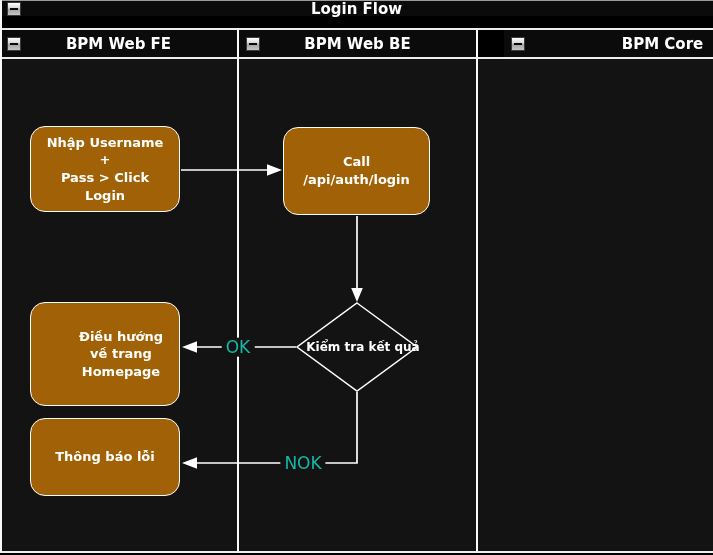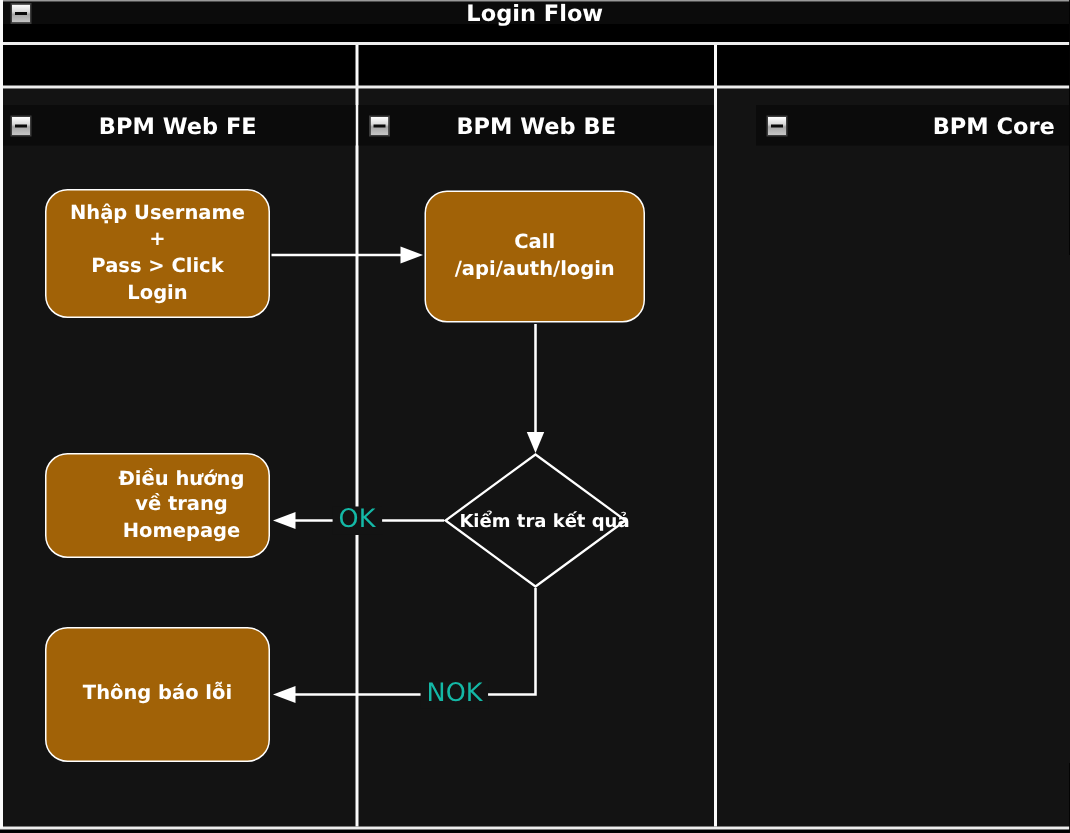--- a/index.html
+++ b/index.html
@@ -12,21 +12,21 @@
   .h-sep { position:absolute; left:0; width:713px; height:2px; background:#ededed; z-index:5; }
 
   .title-bar {
     position:absolute; left:0; top:1px; width:713px; height:15px; background:#0b0b0b;
     display:flex; align-items:center; justify-content:center; z-index:2;
   }
   .bar-title { color:#fff; font-weight:bold; font-size:15px; }
 
   .lane-header {
     position:absolute; top:30px; height:27px; background:#0b0b0b;
-    display:flex; align-items:center; justify-content:center; z-index:2;margin-top:40px;
+    display:flex; align-items:center; justify-content:center; z-index:2;
   }
   .lane-header .bar-title { font-size:15px; }
 
   .minus-btn {
     position:absolute; left:7px; top:50%; transform:translateY(-50%);
     width:14px; height:14px; box-sizing:border-box; border:1px solid #3c3c3c;
     background:linear-gradient(180deg,#ffffff 0%,#d9d9d9 40%,#a6a6a6 55%,#c6c6c6 100%);
     display:flex; align-items:center; justify-content:center; padding:0; cursor:pointer;
   }
   .minus-glyph { width:8px; height:2px; background:#0a0a0a; }
@@ -105,22 +105,22 @@
     <line x1="296" y1="347" x2="196" y2="347" stroke="#ffffff" stroke-width="1.7"></line>
     <polygon points="182,347 197,341.3 197,352.7" fill="#ffffff"></polygon>
 
     <path d="M357,392 L357,463 L196,463" fill="none" stroke="#ffffff" stroke-width="1.7"></path>
     <polygon points="182,463 197,457.3 197,468.7" fill="#ffffff"></polygon>
   </svg>
 
   <div class="node" style="left:30px; top:126px; width:150px; height:86px;">Nhập Username +
 Pass &gt; Click Login</div>
   <div class="node" style="left:283px; top:127px; width:147px; height:88px;">Call /api/auth/login</div>
-  <div class="node" style="left:30px; top:302px; width:150px; height:70px;padding-left:40px;">Điều hướng về trang
+  <div class="node" style="left:30px; top:302px; width:150px; height:104px;padding-left:40px;">Điều hướng về trang
 Homepage</div>
-  <div class="node" style="left:30px; top:418px; width:150px; height:90px;">Thông báo lỗi</div>
+  <div class="node" style="left:30px; top:418px; width:150px; height:78px;">Thông báo lỗi</div>
 
   <div class="diamond-label">Kiểm tra kết quả</div>
 
   <div class="edge-label" style="left:238px; top:347px;">OK</div>
   <div class="edge-label" style="left:303px; top:463px;">NOK</div>
 
 </div>
 
 </body></html>

